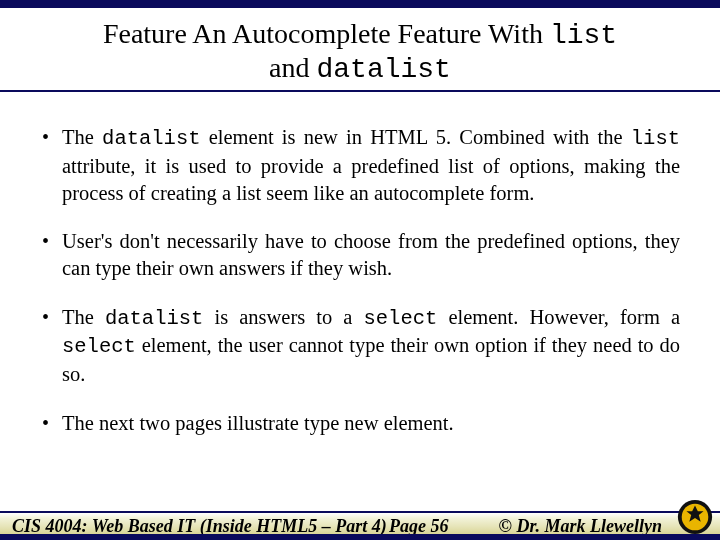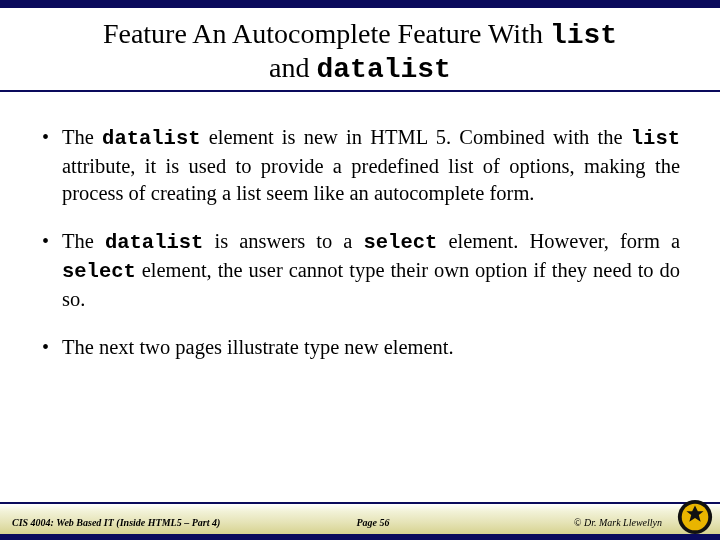--- a/index.html
+++ b/index.html
@@ -21,21 +21,20 @@
     border-bottom: 2px solid #0a0a5c;
   }
   .title-area h1 {
     font-size: 28px;
     font-weight: normal;
     line-height: 1.15;
     color: #000;
   }
   .mono {
     font-family: "Courier New", Courier, monospace;
-    font-weight: bold;
   }
   .content {
     padding: 14px 40px 0 40px;
   }
   ul.bullets {
     list-style: none;
   }
   ul.bullets > li {
     position: relative;
     padding-left: 22px;
@@ -51,34 +50,34 @@
     position: absolute;
     left: 2px;
     top: 0;
     font-size: 20px;
   }
   .footer {
     position: absolute;
     left: 0;
     bottom: 0;
     width: 100%;
-    height: 38px;
+    height: 29px;
     display: flex;
     align-items: center;
     background: linear-gradient(to bottom, #ffffff 0%, #f2f2d8 20%, #e6e4b8 50%, #d8d494 80%, #cfc87f 100%);
     border-top: 2px solid #0a0a5c;
     font-style: italic;
-    font-size: 10px;
+    font-size: 18px;
     font-family: "Times New Roman", Times, serif;
     color: #000;
     padding: 8px 12px;
   }
   .footer .course { flex: 0 0 auto; font-weight: bold; }
   .footer .page { flex: 1 1 auto; text-align: center; font-weight: bold; }
-  .footer .author { flex: 0 0 auto; font-weight: normal; margin-right: 46px; margin-left: 48px; }
+  .footer .author { flex: 0 0 auto; font-weight: bold; margin-right: 46px; margin-left: 48px; }
   .footer::after {
     content: "";
     position: absolute;
     bottom: 0;
     left: 0;
     width: 100%;
     height: 6px;
     background: #0a0a5c;
   }
   .logo {
@@ -100,20 +99,23 @@
     <span> and </span><span class="mono">datalist</span>
   </h1>
 </div>
 
 <div class="content">
   <ul class="bullets">
     <li>
       <span>The </span><span class="mono">datalist</span><span> element is new in HTML 5.  Combined with the </span><span class="mono">list</span><span> attribute, it is used to provide a predefined list of options, making the process of creating a list seem like an autocomplete form.</span>
     </li>
     <li>
+      <span>User's don't necessarily have to choose from the predefined options, they can type their own answers if they wish.</span>
+    </li>
+    <li>
       <span>The </span><span class="mono">datalist</span><span> is answers to a </span><span class="mono">select</span><span> element.  However, form a </span><span class="mono">select</span><span> element, the user cannot type their own option if they need to do so.</span>
     </li>
     <li>
       <span>The next two pages illustrate type new element.</span>
     </li>
   </ul>
 </div>
 
 <div class="footer">
   <span class="course">CIS 4004: Web Based IT (Inside HTML5 – Part 4)</span>

